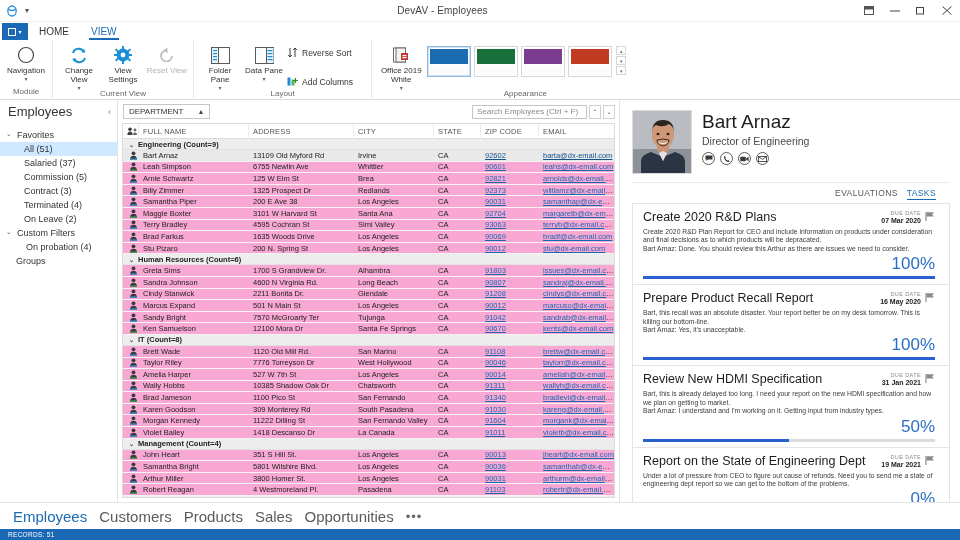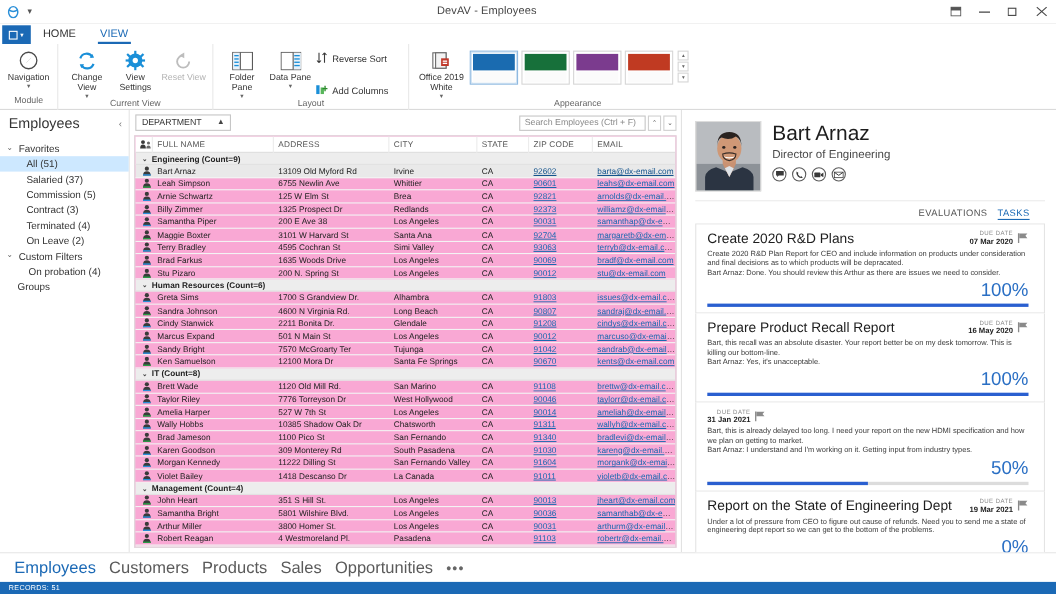--- a/index.html
+++ b/index.html
@@ -932,20 +932,21 @@
               </div>
             </div>
             <div class="task-body">Bart, this recall was an absolute disaster. Your report better be on my desk tomorrow. This is killing our bottom-line.<br>Bart Arnaz: Yes, it's unacceptable.</div>
             <div class="task-pct">100%</div>
             <div class="pbar">
               <div style="width:100%"></div>
             </div>
           </div>
           <div class="task">
             <div class="task-head">
+              <div class="task-title">Review New HDMI Specification</div>
               <div class="due">
                 <div class="due-lbl">DUE DATE</div>
                 <div class="due-date">31 Jan 2021</div>
                 <svg class="flag" viewBox="0 0 11 11">
                   <path d="M2 1 L2 10" stroke="#8a8a8a" stroke-width="1.2" fill="none"></path>
                   <path d="M2.6 1.3 L10 1.3 L8.2 3.4 L10 5.5 L2.6 5.5 Z" fill="#8a8a8a"></path>
                 </svg>
               </div>
             </div>
             <div class="task-body">Bart, this is already delayed too long. I need your report on the new HDMI specification and how we plan on getting to market.<br>Bart Arnaz: I understand and I'm working on it. Getting input from industry types.</div>

